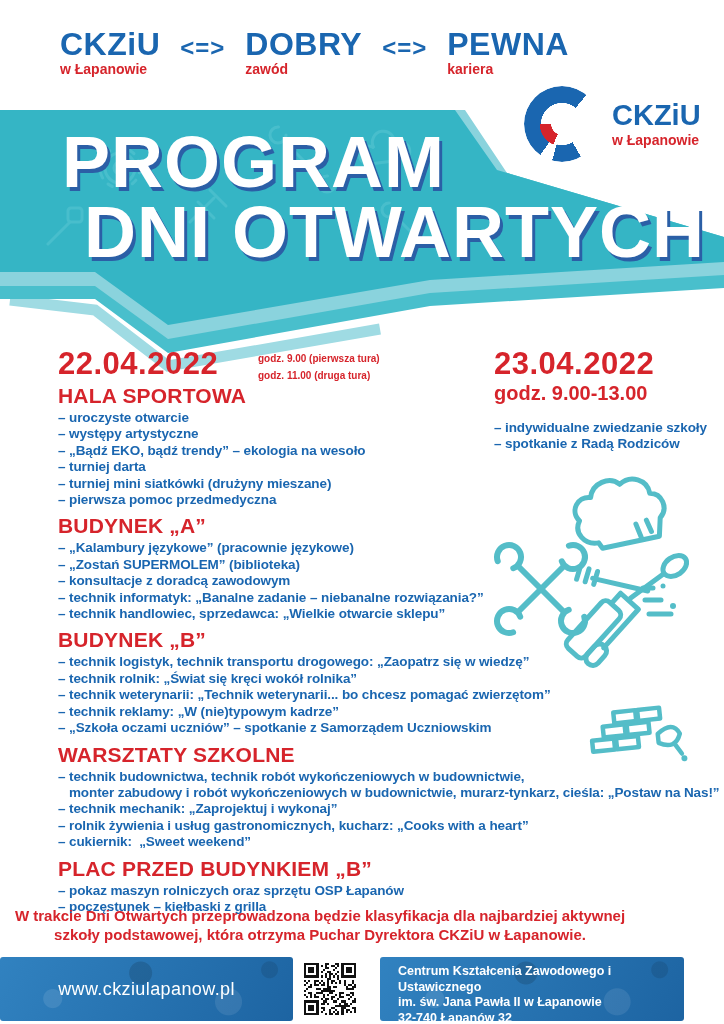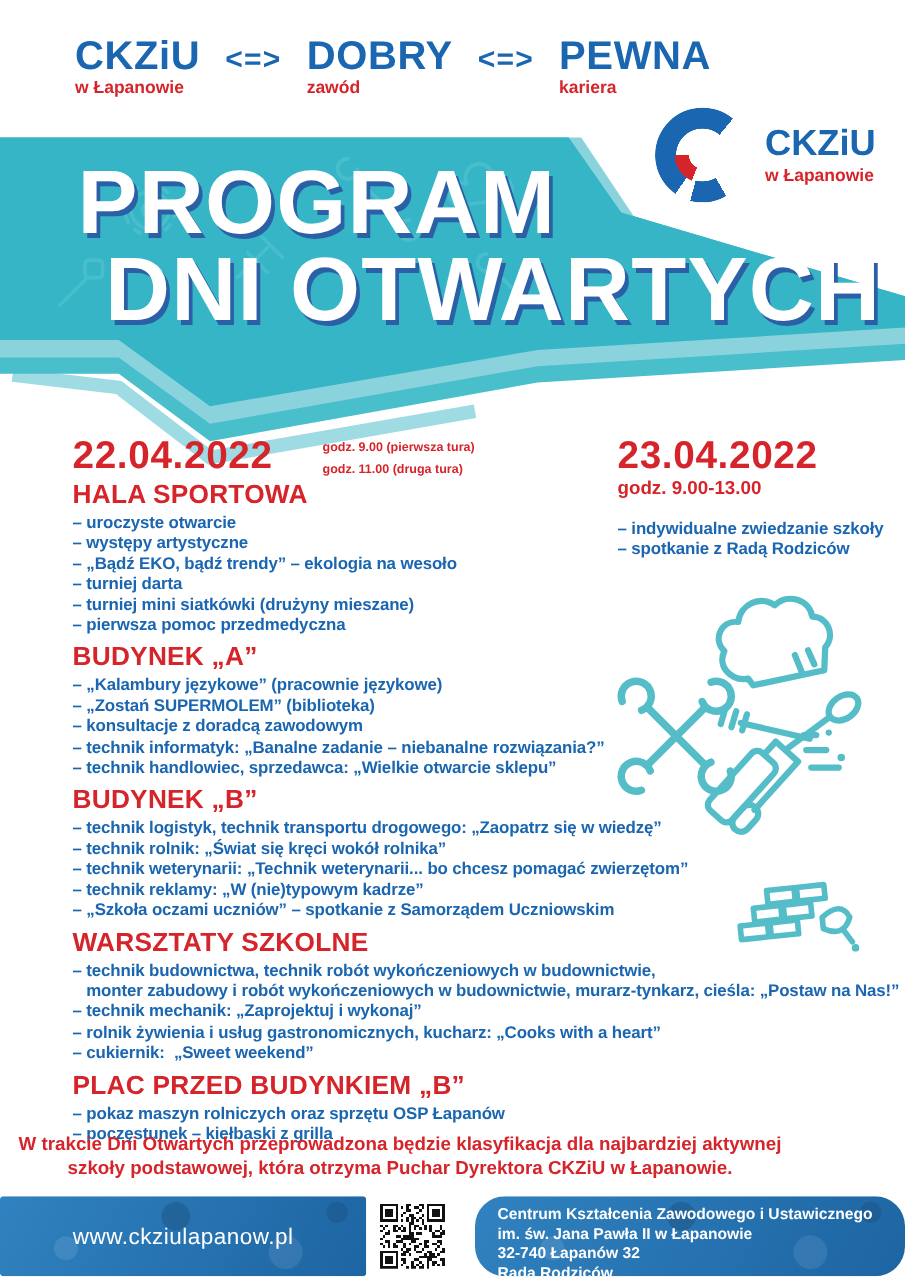--- a/index.html
+++ b/index.html
@@ -32,21 +32,21 @@
          text-shadow:3px 4px 0 #2b5fa6;z-index:2;white-space:nowrap;}
   .title.l1{left:62px;top:126px;}
   .title.l2{left:84px;top:196px;}
 
   
   .date{font-size:31px;font-weight:900;color:#d6242b;letter-spacing:.5px;line-height:1;}
   .d1-date{position:absolute;left:58px;top:348px;z-index:2;}
   .d1-times{position:absolute;left:258px;top:351px;font-size:10px;font-weight:800;color:#d6242b;
             line-height:16.5px;white-space:pre-line;z-index:2;}
   .day2{position:absolute;left:494px;top:348px;width:228px;z-index:2;}
-  .day2 .times2{font-size:15px;font-weight:800;color:#d6242b;margin-top:4px;line-height:1;}
+  .day2 .times2{font-size:20px;font-weight:800;color:#d6242b;margin-top:4px;line-height:1;}
   .day2 .day2-items{margin-top:17px;}
 
   
   .agenda{position:absolute;left:58px;top:385px;width:662px;z-index:2;}
   .sec-title{font-size:21px;font-weight:800;color:#d6242b;letter-spacing:.2px;line-height:1;margin:7px 0 4px 0;}
   .section:first-child .sec-title{margin-top:0;}
   .item{font-size:13.5px;font-weight:700;color:#1a66b0;line-height:16.4px;white-space:pre-wrap;letter-spacing:-.1px;}
 
   
   .note{position:absolute;left:0;top:906px;width:640px;text-align:center;color:#d6242b;
@@ -56,21 +56,21 @@
   .fbox{position:absolute;top:957px;height:64px;border-radius:3px;overflow:hidden;
         background:
           radial-gradient(circle at 18% 65%, rgba(255,255,255,.10) 0 9px, transparent 10px),
           radial-gradient(circle at 48% 25%, rgba(0,0,0,.14) 0 11px, transparent 12px),
           radial-gradient(circle at 78% 70%, rgba(255,255,255,.09) 0 13px, transparent 14px),
           radial-gradient(circle at 92% 20%, rgba(0,0,0,.10) 0 8px, transparent 9px),
           linear-gradient(120deg,#3182c0,#1d64a2);
         z-index:2;}
   .fbox.left{left:0;width:293px;display:flex;align-items:center;justify-content:center;}
   .fbox.left span{color:#fff;font-size:18px;font-weight:400;letter-spacing:.4px;}
-  .fbox.right{left:380px;width:344px;padding:7px 0 0 18px;box-sizing:border-box;border-radius:24px;}
+  .fbox.right{left:380px;width:304px;padding:7px 0 0 18px;box-sizing:border-box;}
   .addr-line{color:#fff;font-size:12.5px;font-weight:700;line-height:15.5px;}
   .qr{position:absolute;left:301px;top:960px;width:58px;height:58px;background:#fff;
       display:flex;align-items:center;justify-content:center;z-index:2;}
 
   
   .dico{position:absolute;z-index:1;}
 </style>
 </head>
 <body>
 

